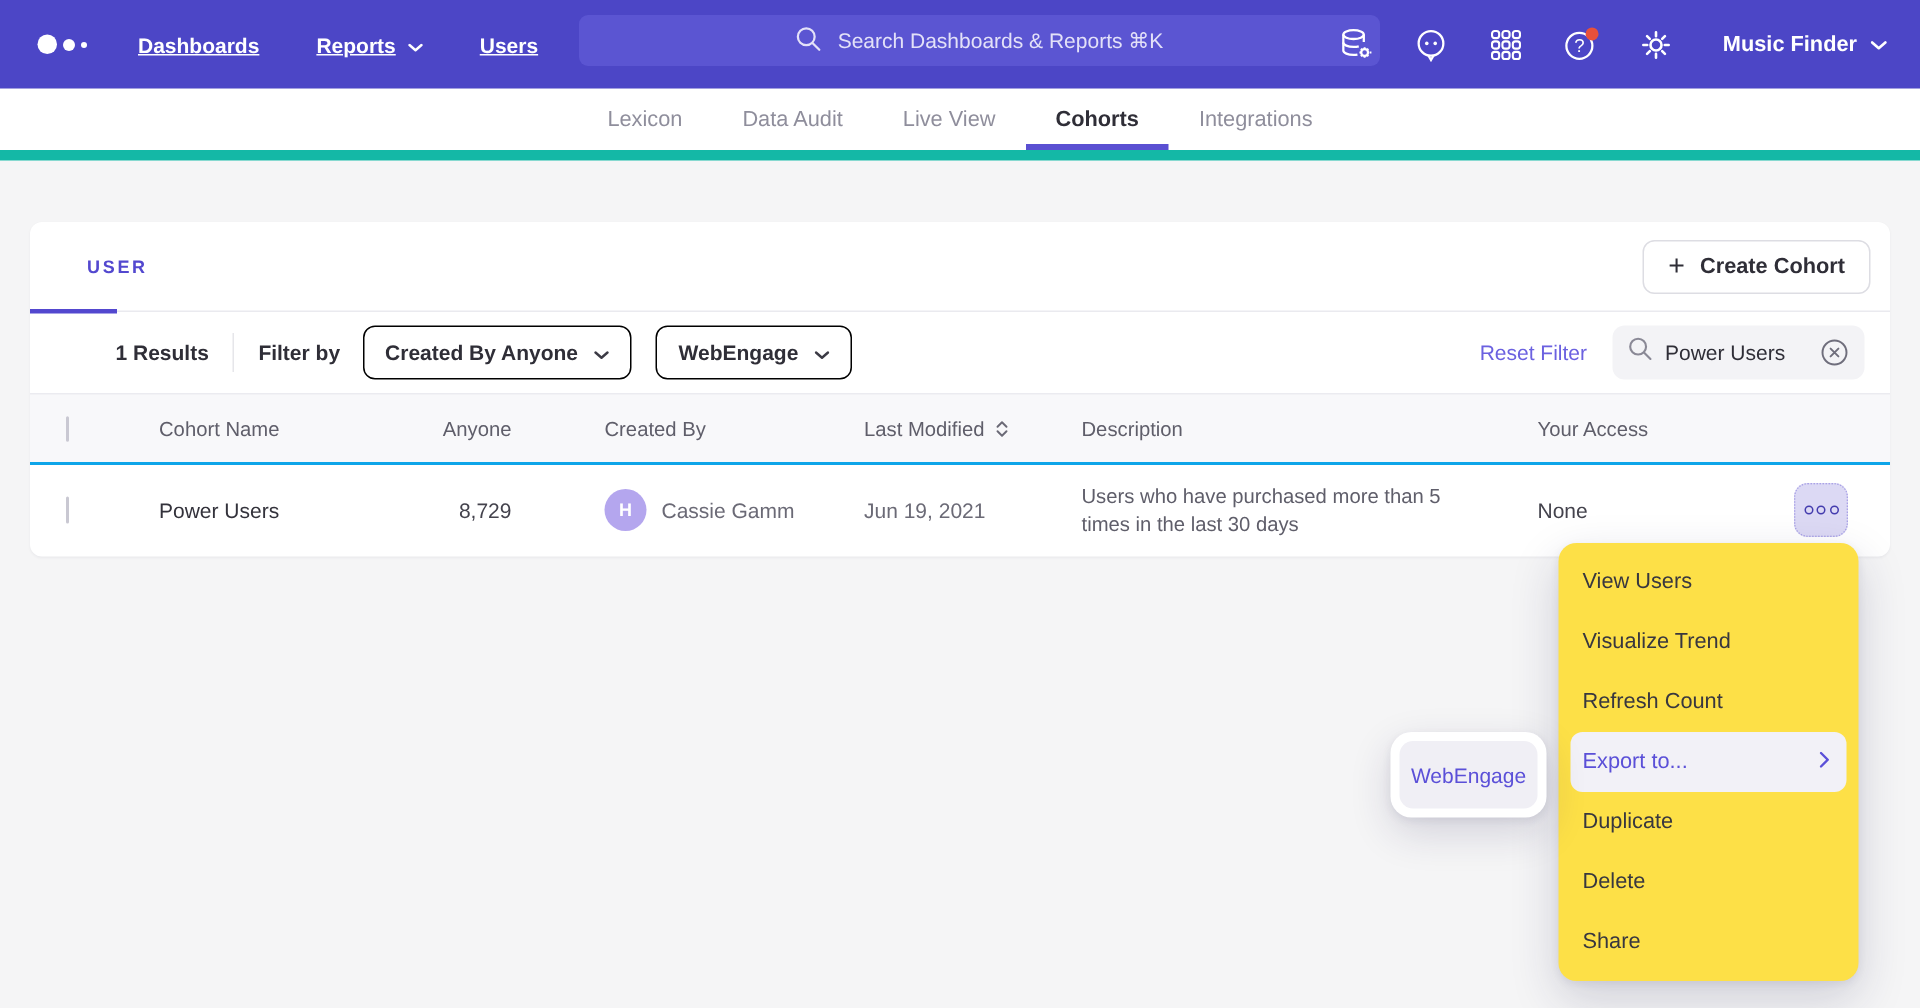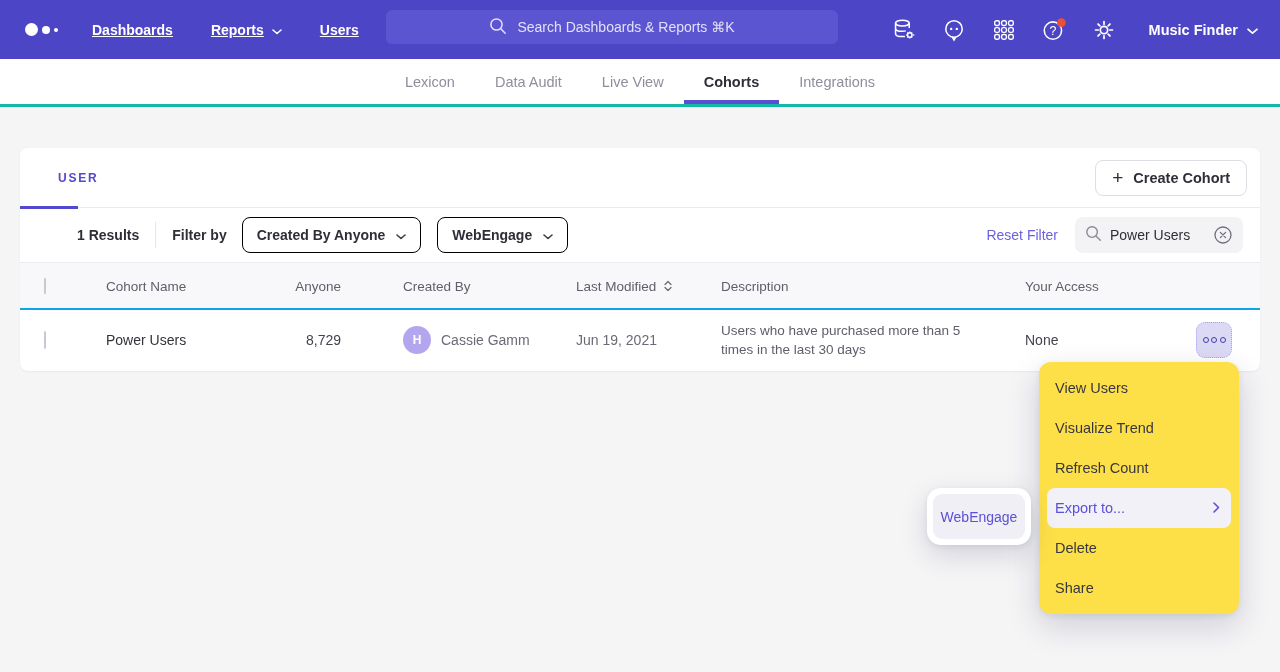--- a/index.html
+++ b/index.html
@@ -13,27 +13,27 @@
   }
 
   
   .nav { position:absolute; top:0; left:0; width:1280px; height:59px; background:#4c46c6; display:flex; align-items:center; z-index:10; }
   .logo { display:flex; align-items:center; gap:4px; margin-left:25px; }
   .logo .d1 { width:13px; height:13px; border-radius:50%; background:#fff; }
   .logo .d2 { width:8px; height:8px; border-radius:50%; background:#fff; }
   .logo .d3 { width:4px; height:4px; border-radius:50%; background:#fff; }
   .nav-links { display:flex; gap:38px; margin-left:34px; }
   .nav-link { color:#fff; font-size:14px; font-weight:600; display:flex; align-items:center; gap:8px; cursor:pointer; white-space:nowrap;text-decoration:underline; }
-  .nav-search { position:absolute; left:386px; top:10px; width:452px; height:34px; background:#5b55d2; border-radius:6px; display:flex; align-items:center; justify-content:center; gap:10px; color:#e3e1f8; font-size:14px; cursor:pointer; }
+  .nav-search { position:absolute; left:386px; top:10px; width:534px; height:34px; background:#5b55d2; border-radius:6px; display:flex; align-items:center; justify-content:center; gap:10px; color:#e3e1f8; font-size:14px; cursor:pointer; }
   .nav-right { position:absolute; right:22px; top:0; height:59px; display:flex; align-items:center; gap:24px; }
   .nav-icon { width:26px; height:26px; display:flex; align-items:center; justify-content:center; cursor:pointer; }
   .project { color:#fff; font-weight:700; font-size:14.5px; display:flex; gap:9px; margin-left:8px; cursor:pointer; white-space:nowrap; }
 
   
-  .tabs { position:absolute; top:59px; left:0; width:1280px; height:48px; background:#fff; border-bottom:3px solid #14b8a6; display:flex; justify-content:center; z-index:5; }
+  .tabs { position:absolute; top:59px; left:0; width:1280px; height:48px; background:#fff; border-bottom:7px solid #14b8a6; display:flex; justify-content:center; z-index:5; }
   .tab { padding:0 20px; display:flex; align-items:center; font-size:14.5px; color:#8f8e9c; position:relative; cursor:pointer; }
   .tab.active { color:#2f2e37; font-weight:700; }
   .tab.active::after { content:""; position:absolute; left:0; right:0; bottom:0; height:4px; background:#5a50d2; }
 
   
   .card { position:absolute; left:20px; top:148px; width:1240px; height:223px; background:#fff; border-radius:8px; box-shadow:0 1px 2px rgba(25,25,55,.05); }
   .card-header { position:relative; height:60px; border-bottom:1px solid #eaeaef; }
   .user-tab { position:absolute; left:38px; top:23px; color:#5348cf; font-size:12px; font-weight:700; letter-spacing:1.8px; cursor:pointer; }
   .user-underline { position:absolute; left:0; bottom:-2px; width:58px; height:3px; background:#5348cf; }
   .create-btn { position:absolute; right:13px; top:12px; height:36px; padding:0 16px; border:1px solid #dddde3; border-radius:8px; display:flex; align-items:center; gap:10px; font-size:14.5px; font-weight:600; color:#2f2e37; background:#fff; cursor:pointer; font-family:inherit; }
@@ -259,19 +259,20 @@
 <div class="menu">
   <div class="menu-item">View Users</div>
   <div class="menu-item">Visualize Trend</div>
   <div class="menu-item">Refresh Count</div>
   <div class="menu-item hl">
     <span>Export to...</span>
     <span><svg width="7" height="11" viewBox="0 0 7 11">
           <path d="M1 1l4.5 4.5L1 10" fill="none" stroke="#5b50d8" stroke-width="1.6" stroke-linecap="round" stroke-linejoin="round"></path>
         </svg></span>
   </div>
+  <div class="menu-item">Duplicate</div>
   <div class="menu-item">Delete</div>
   <div class="menu-item">Share</div>
 </div>
 
 <div class="subpopup">
   <div class="subpopup-item">WebEngage</div>
 </div>
 
 </body></html>

